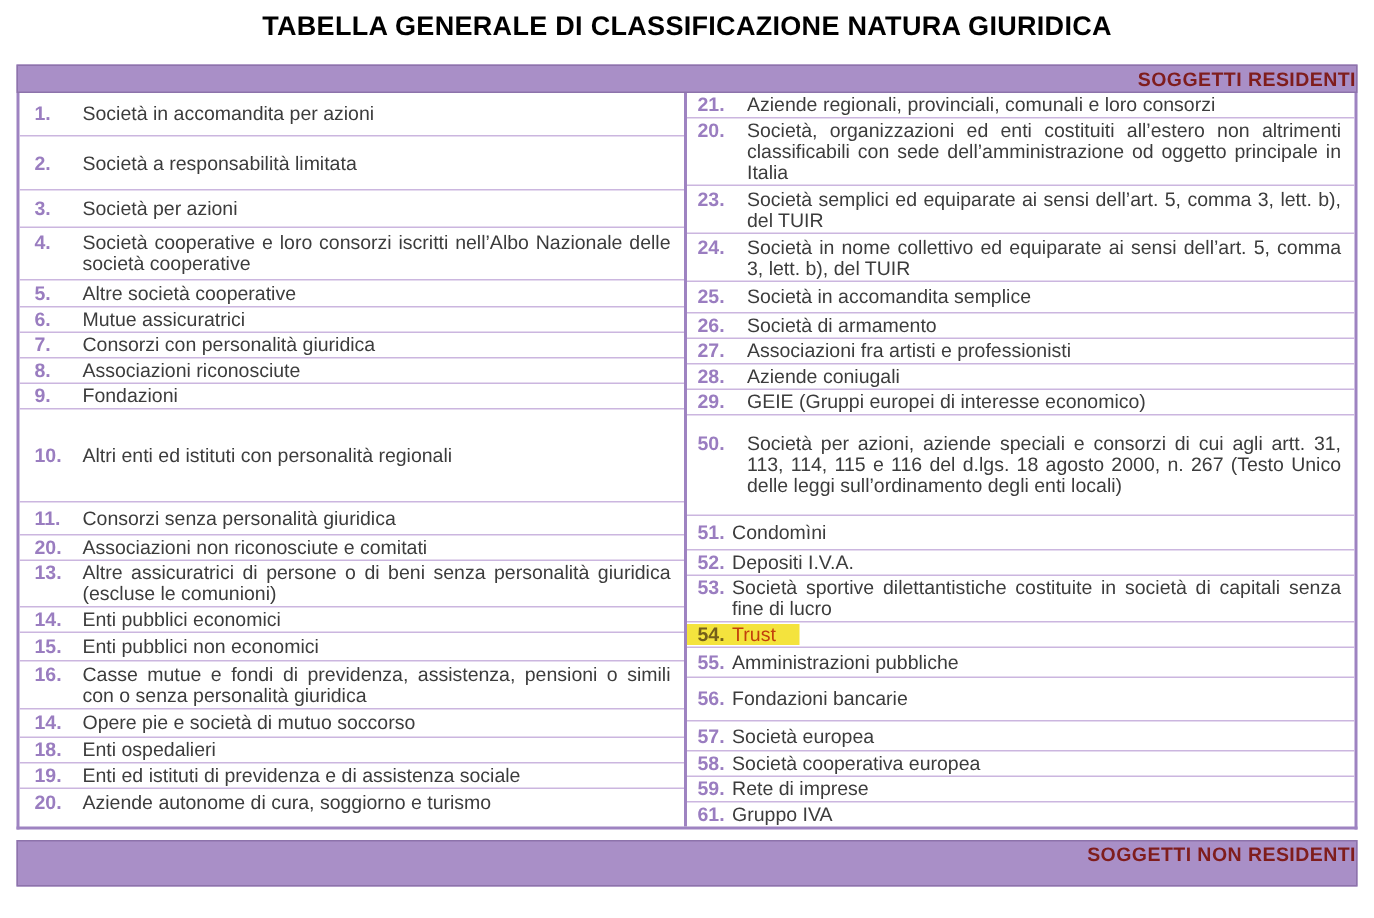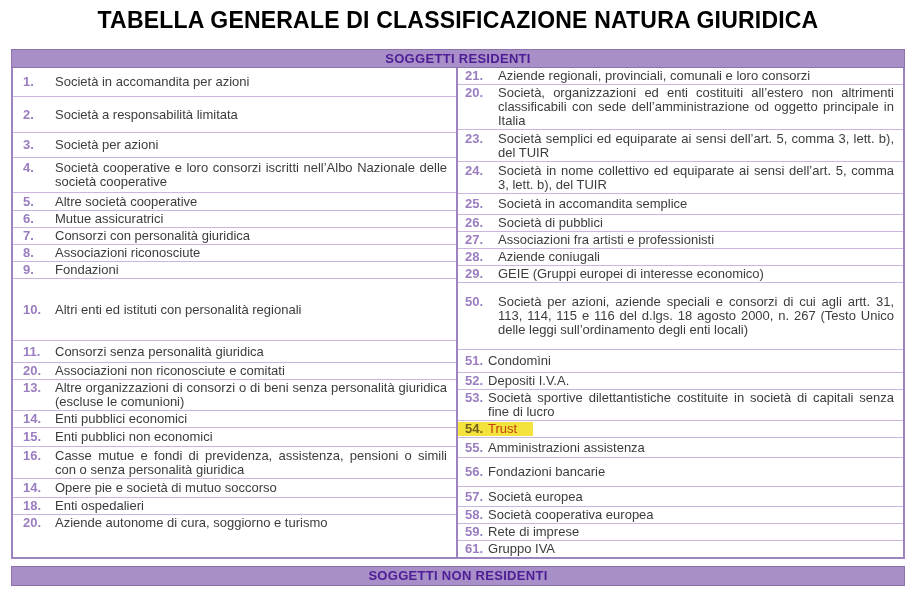--- a/index.html
+++ b/index.html
@@ -6,38 +6,38 @@
   html,body { width:916px; height:612px; }
   body {
     background:#ffffff;
     overflow:hidden;
     font-family:"Liberation Sans", sans-serif;
     color:var(--body-text, #3c3c3c);
   }
   .title {
     padding-top:7px;
     text-align:center;
-    font-size:23px;
+    font-size:18px;
     font-weight:bold;
     letter-spacing:0.2px;
     color:#000000;
   }
   .table-wrap { margin:15px 11px 0 11px; }
   .section-header {
     height:19px;
     line-height:17px;
     background:var(--section-header-bg, #a98fc7);
     border:1px solid var(--section-header-border, #8d73ab);
-    text-align:center;
-    color:#4c1d95;
+    text-align:right;
+    color:#7f1d1d;
     font-size:13px;
     font-weight:bold;
     letter-spacing:0.3px;
   }
-  .section-header.next { margin-top:7px; height:20px; line-height:18px; }
+  .section-header.next { margin-top:7px; height:31px; line-height:18px; }
   .tbody {
     display:flex;
     border:2px solid var(--table-border, #9e83c1);
     border-top:none;
     background:#ffffff;
   }
   .col { width:50%; display:flex; flex-direction:column; }
   .col-left { border-right:2px solid var(--table-border, #9e83c1); }
   .row {
     display:flex;
@@ -178,21 +178,21 @@
           </div>
           <div class="row">
             <div class="row-inner">
               <span class="num">20.</span>
               <span class="text">Associazioni non riconosciute e comitati</span>
             </div>
           </div>
           <div class="row">
             <div class="row-inner">
               <span class="num">13.</span>
-              <span class="text">Altre organizzazioni di consorzi o di beni senza personalità giuridica (escluse le comunioni)</span>
+              <span class="text">Altre assicuratrici di persone o di beni senza personalità giuridica (escluse le comunioni)</span>
             </div>
           </div>
           <div class="row">
             <div class="row-inner">
               <span class="num">14.</span>
               <span class="text">Enti pubblici economici</span>
             </div>
           </div>
           <div class="row">
             <div class="row-inner">
@@ -213,20 +213,26 @@
             </div>
           </div>
           <div class="row">
             <div class="row-inner">
               <span class="num">18.</span>
               <span class="text">Enti ospedalieri</span>
             </div>
           </div>
           <div class="row">
             <div class="row-inner">
+              <span class="num">19.</span>
+              <span class="text">Enti ed istituti di previdenza e di assistenza sociale</span>
+            </div>
+          </div>
+          <div class="row">
+            <div class="row-inner">
               <span class="num">20.</span>
               <span class="text">Aziende autonome di cura, soggiorno e turismo</span>
             </div>
           </div>
         </div>
       <div class="col col-right cr">
           <div class="row">
             <div class="row-inner">
               <span class="num">21.</span>
               <span class="text">Aziende regionali, provinciali, comunali e loro consorzi</span>
@@ -252,21 +258,21 @@
           </div>
           <div class="row">
             <div class="row-inner">
               <span class="num">25.</span>
               <span class="text">Società in accomandita semplice</span>
             </div>
           </div>
           <div class="row">
             <div class="row-inner">
               <span class="num">26.</span>
-              <span class="text">Società di pubblici</span>
+              <span class="text">Società di armamento</span>
             </div>
           </div>
           <div class="row">
             <div class="row-inner">
               <span class="num">27.</span>
               <span class="text">Associazioni fra artisti e professionisti</span>
             </div>
           </div>
           <div class="row">
             <div class="row-inner">
@@ -306,21 +312,21 @@
           </div>
           <div class="row highlighted">
             <div class="row-inner">
               <span class="num">54.</span>
               <span class="text">Trust</span>
             </div>
           </div>
           <div class="row">
             <div class="row-inner">
               <span class="num">55.</span>
-              <span class="text">Amministrazioni assistenza</span>
+              <span class="text">Amministrazioni pubbliche</span>
             </div>
           </div>
           <div class="row">
             <div class="row-inner">
               <span class="num">56.</span>
               <span class="text">Fondazioni bancarie</span>
             </div>
           </div>
           <div class="row">
             <div class="row-inner">

